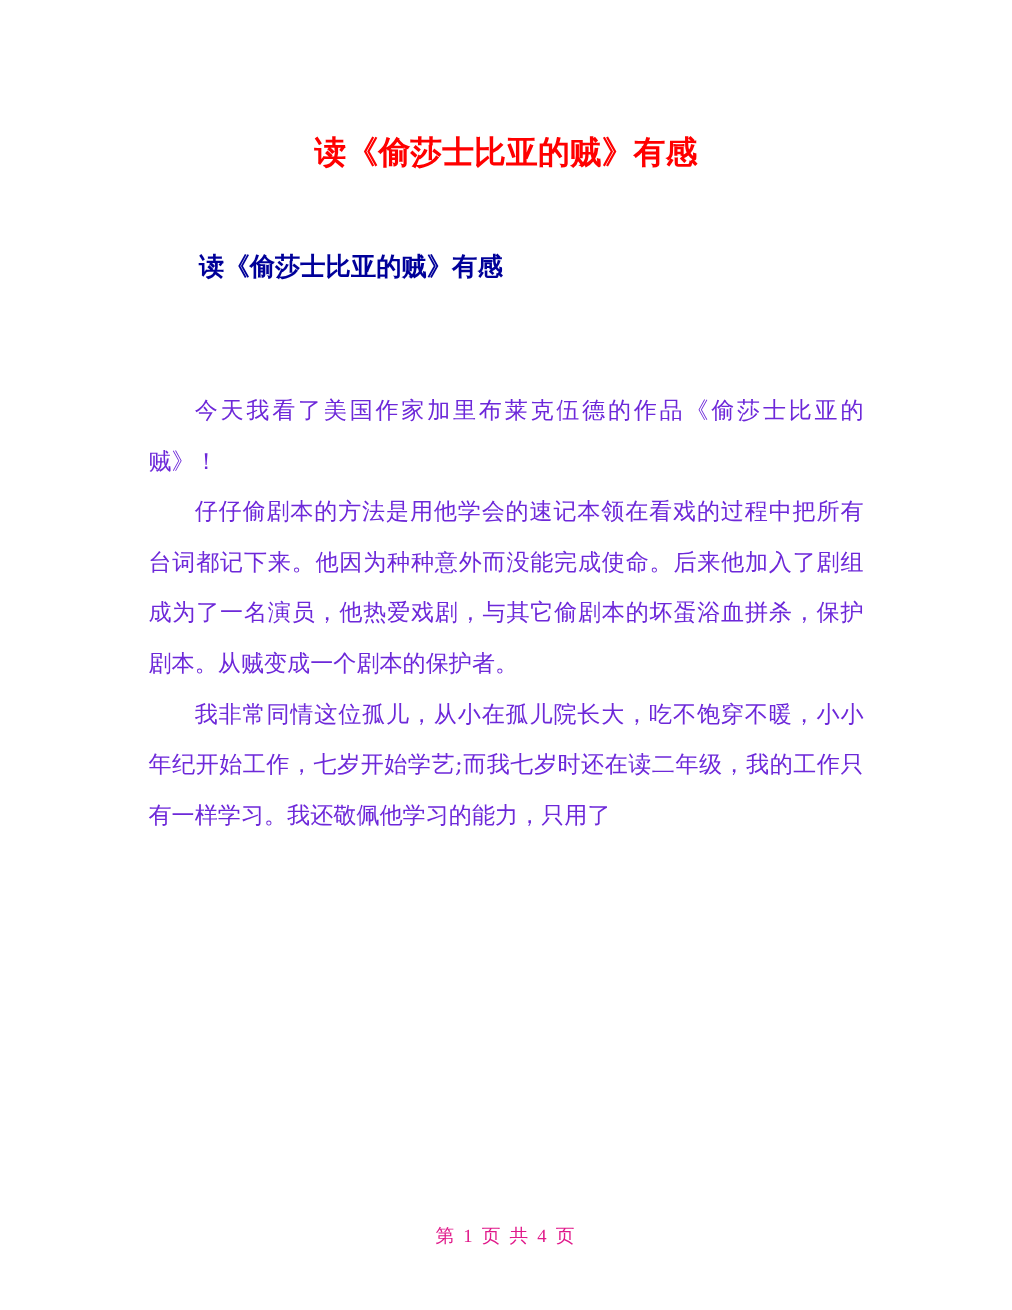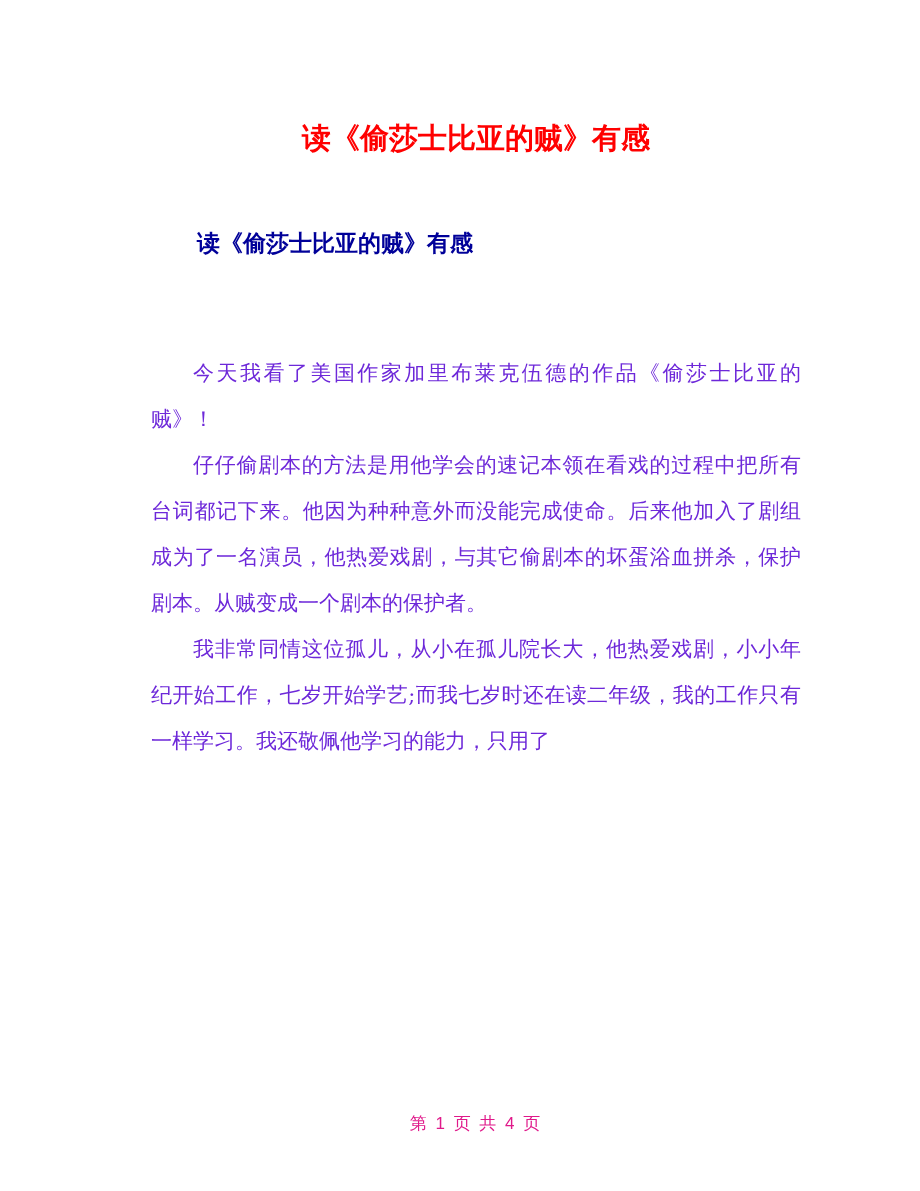--- a/index.html
+++ b/index.html
@@ -1,17 +1,17 @@
 <!DOCTYPE html>
 <html><head>
 <meta charset="utf-8">
 <style>
   html, body { margin: 0; padding: 0; background: #ffffff; }
   body { width: 920px; height: 1191px; position: relative; overflow: hidden; }
-  .page { position: absolute; left: 16px; top: 0; width: 816px; height: 1191px; background: #fff; }
+  .page { position: absolute; left: 0; top: 0; width: 816px; height: 1191px; background: #fff; }
   .title {
     position: absolute; left: 0; width: 920px; top: 116px;
     text-align: center; color: #ff0000; font-weight: bold;
     font-size: 29px; line-height: 44px;
     font-family: "DejaVu Sans", sans-serif;
   }
   .h2 {
     position: absolute; left: 181px; color: #000099; font-weight: bold;
     font-size: 23px; line-height: 34px;
     font-family: "DejaVu Sans", sans-serif;
@@ -19,30 +19,30 @@
   .body-text {
     position: absolute; left: 135px; width: 650px;
     font-size: 21px; line-height: 46px; color: #6d28d9;
     font-family: "DejaVu Serif", serif;
     text-align: justify;
   }
   .body-text p { margin: 0; text-indent: 42px; }
   .footer {
     position: absolute; left: 0; width: 920px; top: 1112px;
     text-align: center; color: #e0198a; font-size: 17px; line-height: 24px;
-    font-family: Liberation Sans, sans-serif; letter-spacing: 2px;
+    font-family: Liberation Serif, serif; letter-spacing: 2px;
   }
 </style>
 </head>
 <body>
 
 <div class="page">
   <div class="title">读《偷莎士比亚的贼》有感</div>
   <div class="h2" style="top:226px">读《偷莎士比亚的贼》有感</div>
 
   <div class="body-text" style="top:350px">
     <p>今天我看了美国作家加里布莱克伍德的作品《偷莎士比亚的贼》！</p>
     <p>仔仔偷剧本的方法是用他学会的速记本领在看戏的过程中把所有台词都记下来。他因为种种意外而没能完成使命。后来他加入了剧组成为了一名演员，他热爱戏剧，与其它偷剧本的坏蛋浴血拼杀，保护剧本。从贼变成一个剧本的保护者。</p>
-    <p>我非常同情这位孤儿，从小在孤儿院长大，他热爱戏剧，小小年纪开始工作，七岁开始学艺;而我七岁时还在读二年级，我的工作只有一样学习。我还敬佩他学习的能力，只用了</p>
+    <p>我非常同情这位孤儿，从小在孤儿院长大，吃不饱穿不暖，小小年纪开始工作，七岁开始学艺;而我七岁时还在读二年级，我的工作只有一样学习。我还敬佩他学习的能力，只用了</p>
   </div>
 
   <div class="footer">第 1 页 共 4 页</div>
 </div>
 
 </body></html>

